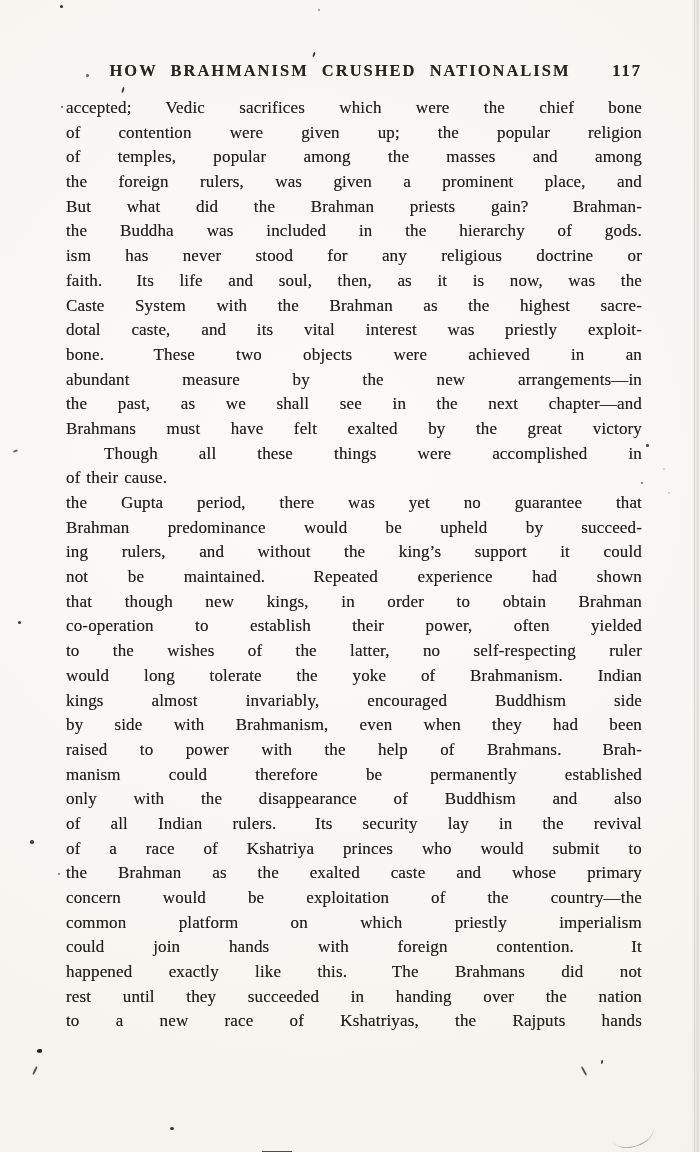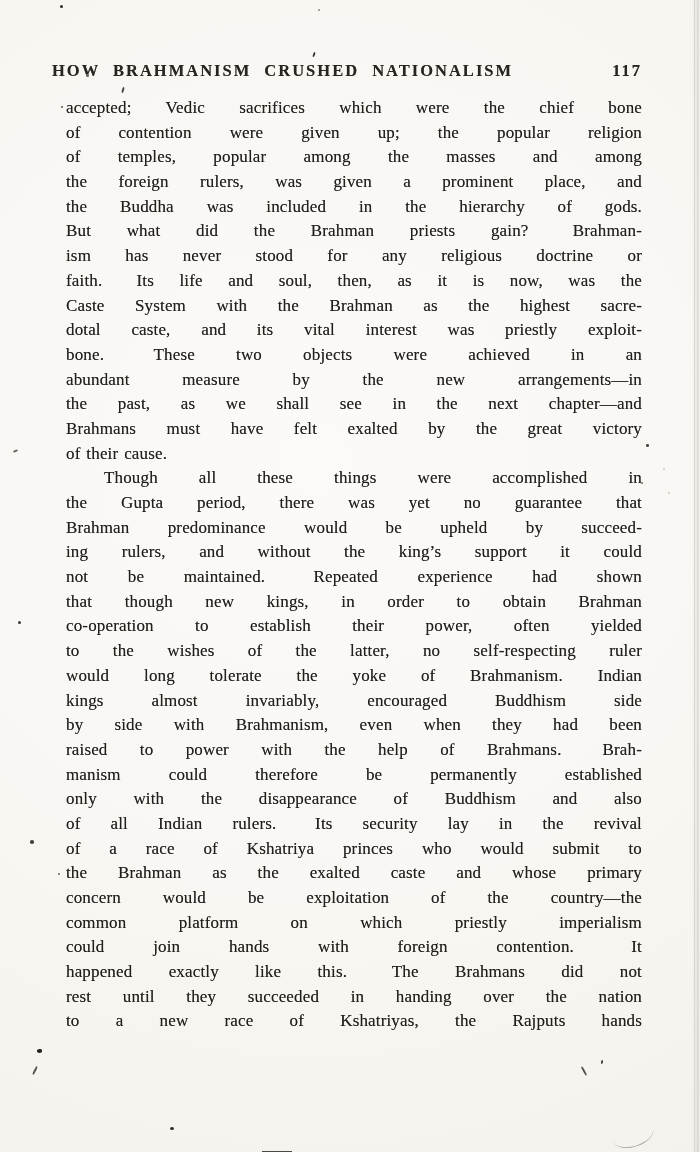--- a/index.html
+++ b/index.html
@@ -23,20 +23,21 @@
   }
   .scan-edge-line {
     position: absolute; top: 0; right: 5px;
     width: 1.5px; height: 100%;
     background: #d7d6d0;
   }
   .running-header {
     position: absolute;
     top: 61px; left: 66px; right: 58px;
     height: 22px;
+    text-align: center;
     font-weight: 700;
     font-size: 16.5px;
     letter-spacing: 2px;
     word-spacing: 7px;
     color: #26251f;
     white-space: nowrap;
     text-shadow: 0 0 0.4px rgba(30,30,25,0.45);
   }
   .header-title { position: relative; left: -14px; }
   .pageno {
@@ -90,32 +91,32 @@
   <div class="running-header">
     <span class="header-title">HOW BRAHMANISM CRUSHED NATIONALISM</span>
     <span class="pageno">117</span>
   </div>
 
   <div class="textblock">
     <div class="tl">accepted; Vedic sacrifices which were the chief bone</div>
     <div class="tl">of contention were given up; the popular religion</div>
     <div class="tl">of temples, popular among the masses and among</div>
     <div class="tl">the foreign rulers, was given a prominent place, and</div>
+    <div class="tl">But what did the Brahman priests gain?  Brahman-</div>
     <div class="tl">the Buddha was included in the hierarchy of gods.</div>
-    <div class="tl">But what did the Brahman priests gain?  Brahman-</div>
     <div class="tl">ism has never stood for any religious doctrine or</div>
     <div class="tl">faith.  Its life and soul, then, as it is now, was the</div>
     <div class="tl">Caste System with the Brahman as the highest sacre-</div>
     <div class="tl">dotal caste, and its vital interest was priestly exploit-</div>
     <div class="tl">bone.  These two objects were achieved in an</div>
     <div class="tl">abundant measure by the new arrangements—in</div>
     <div class="tl">the past, as we shall see in the next chapter—and</div>
     <div class="tl">Brahmans must have felt exalted by the great victory</div>
+    <div class="tl indent">Though all these things were accomplished in</div>
     <div class="tl end">of their cause.</div>
-    <div class="tl indent">Though all these things were accomplished in</div>
     <div class="tl">the Gupta period, there was yet no guarantee that</div>
     <div class="tl">Brahman predominance would be upheld by succeed-</div>
     <div class="tl">ing rulers, and without the king’s support it could</div>
     <div class="tl">not be maintained.  Repeated experience had shown</div>
     <div class="tl">that though new kings, in order to obtain Brahman</div>
     <div class="tl">co-operation to establish their power, often yielded</div>
     <div class="tl">to the wishes of the latter, no self-respecting ruler</div>
     <div class="tl">would long tolerate the yoke of Brahmanism. Indian</div>
     <div class="tl">kings almost invariably, encouraged Buddhism side</div>
     <div class="tl">by side with Brahmanism, even when they had been</div>

